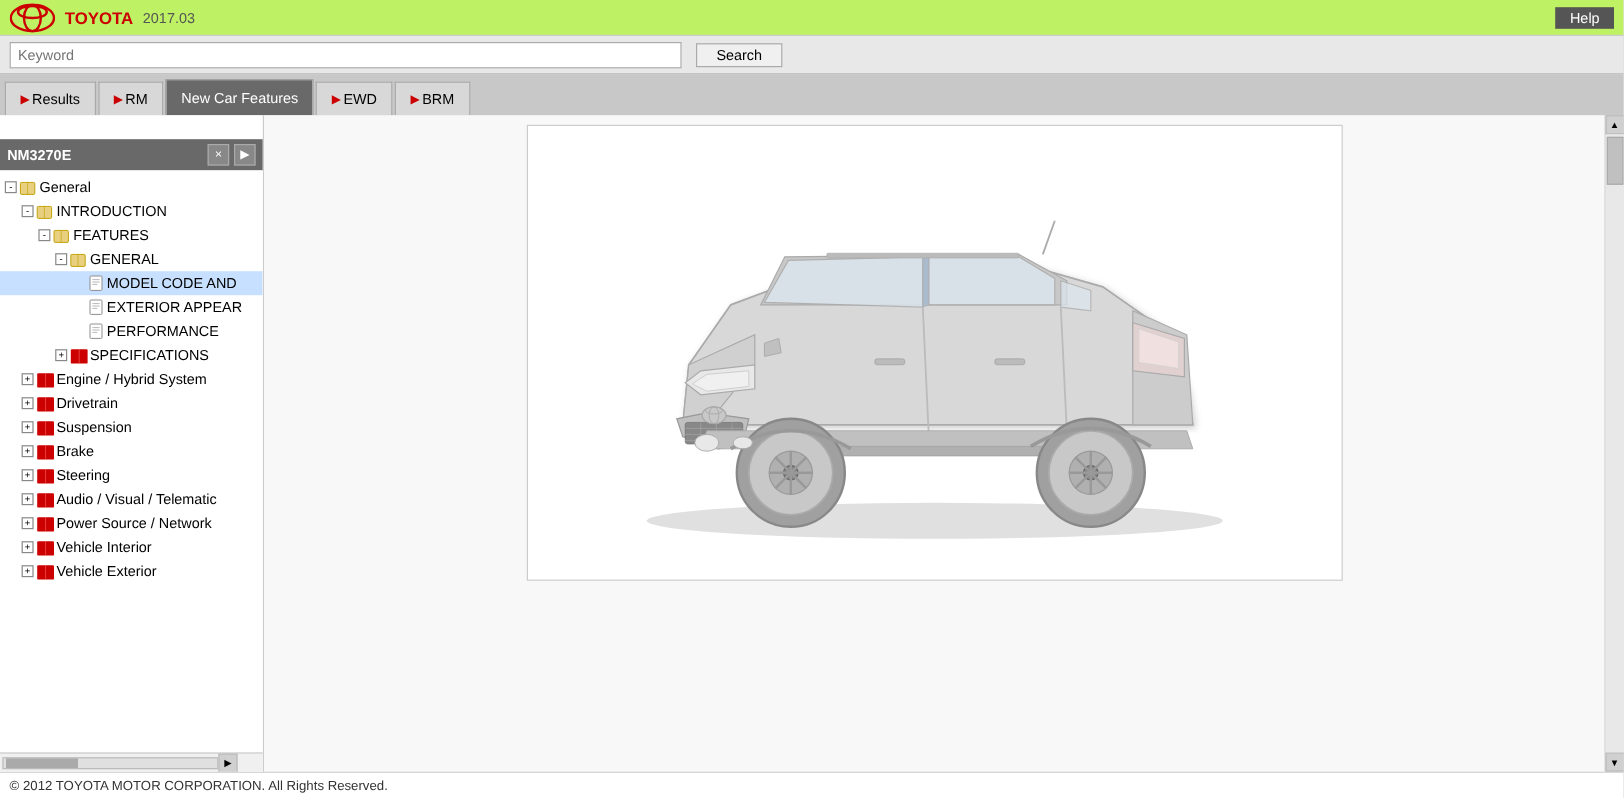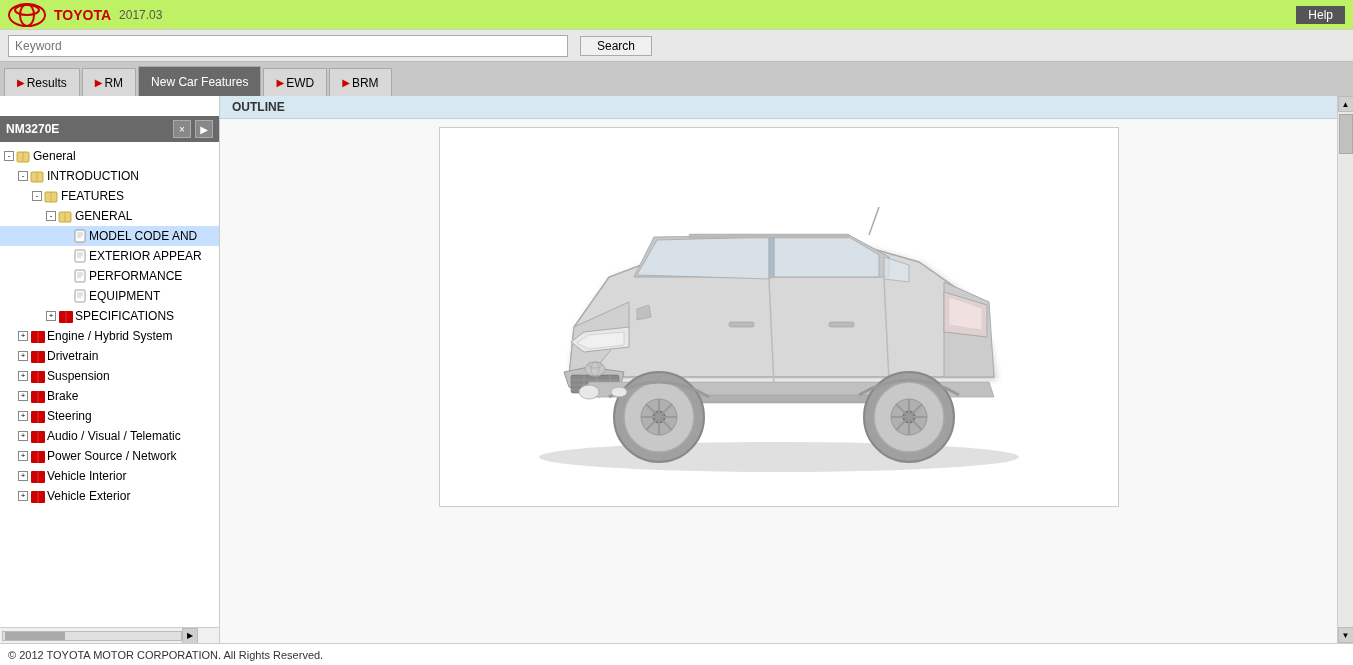--- a/index.html
+++ b/index.html
@@ -232,30 +232,20 @@
         <div class="tree-item" style="padding-left: 60px;">
           <span style="display: inline-block; width: 14px;"></span>
           <span style="display: inline-block; width: 12px; height: 14px; margin-right: 3px;"><svg width="12" height="14" viewBox="0 0 12 14">
               <rect x="1" y="1" width="10" height="12" rx="1" fill="white" stroke="#888" stroke-width="0.8"></rect>
               <line x1="3" y1="4" x2="9" y2="4" stroke="#888" stroke-width="0.5"></line>
               <line x1="3" y1="6" x2="9" y2="6" stroke="#888" stroke-width="0.5"></line>
               <line x1="3" y1="8" x2="7" y2="8" stroke="#888" stroke-width="0.5"></line>
             </svg></span>
           <span style="font-size: 12px;">PERFORMANCE</span>
         </div>
-        <div class="tree-item" style="padding-left: 60px;">
-          <span style="display: inline-block; width: 14px;"></span>
-          <span style="display: inline-block; width: 12px; height: 14px; margin-right: 3px;"><svg width="12" height="14" viewBox="0 0 12 14">
-              <rect x="1" y="1" width="10" height="12" rx="1" fill="white" stroke="#888" stroke-width="0.8"></rect>
-              <line x1="3" y1="4" x2="9" y2="4" stroke="#888" stroke-width="0.5"></line>
-              <line x1="3" y1="6" x2="9" y2="6" stroke="#888" stroke-width="0.5"></line>
-              <line x1="3" y1="8" x2="7" y2="8" stroke="#888" stroke-width="0.5"></line>
-            </svg></span>
-          <span style="font-size: 12px;">EQUIPMENT</span>
-        </div>
         <div class="tree-item" style="padding-left: 46px;">
           <span class="expand-box">+</span>
           <span style="display: inline-block; width: 14px; height: 12px; margin-right: 3px;"><svg width="16" height="14" viewBox="0 0 16 14">
               <rect x="1" y="1" width="14" height="12" rx="1" fill="#cc0000"></rect>
               <line x1="8" y1="1" x2="8" y2="13" stroke="#ff6666" stroke-width="0.5"></line>
             </svg></span>
           <span style="font-size: 12px;">SPECIFICATIONS</span>
         </div>
         <div class="tree-item" style="padding-left: 18px;">
           <span class="expand-box">+</span>
@@ -332,21 +322,20 @@
       </div>
     <div id="tree-scrollbar">
       <div id="h-scrollbar">
         <div id="h-thumb"></div>
       </div>
       <div id="scroll-right-btn">▶</div>
     </div>
   </div>
 
   <div id="content-area">
-    <div id="content-subheader">OUTLINE</div>
     <div id="content-body">
       <div id="car-image-container">
 
         <svg id="car-svg" viewBox="0 0 580 340" xmlns="http://www.w3.org/2000/svg">
           <defs>
             <filter id="shadow" x="-5%" y="-5%" width="110%" height="110%">
               <feDropShadow dx="2" dy="2" stdDeviation="3" flood-opacity="0.2"></feDropShadow>
             </filter>
           </defs>
 

